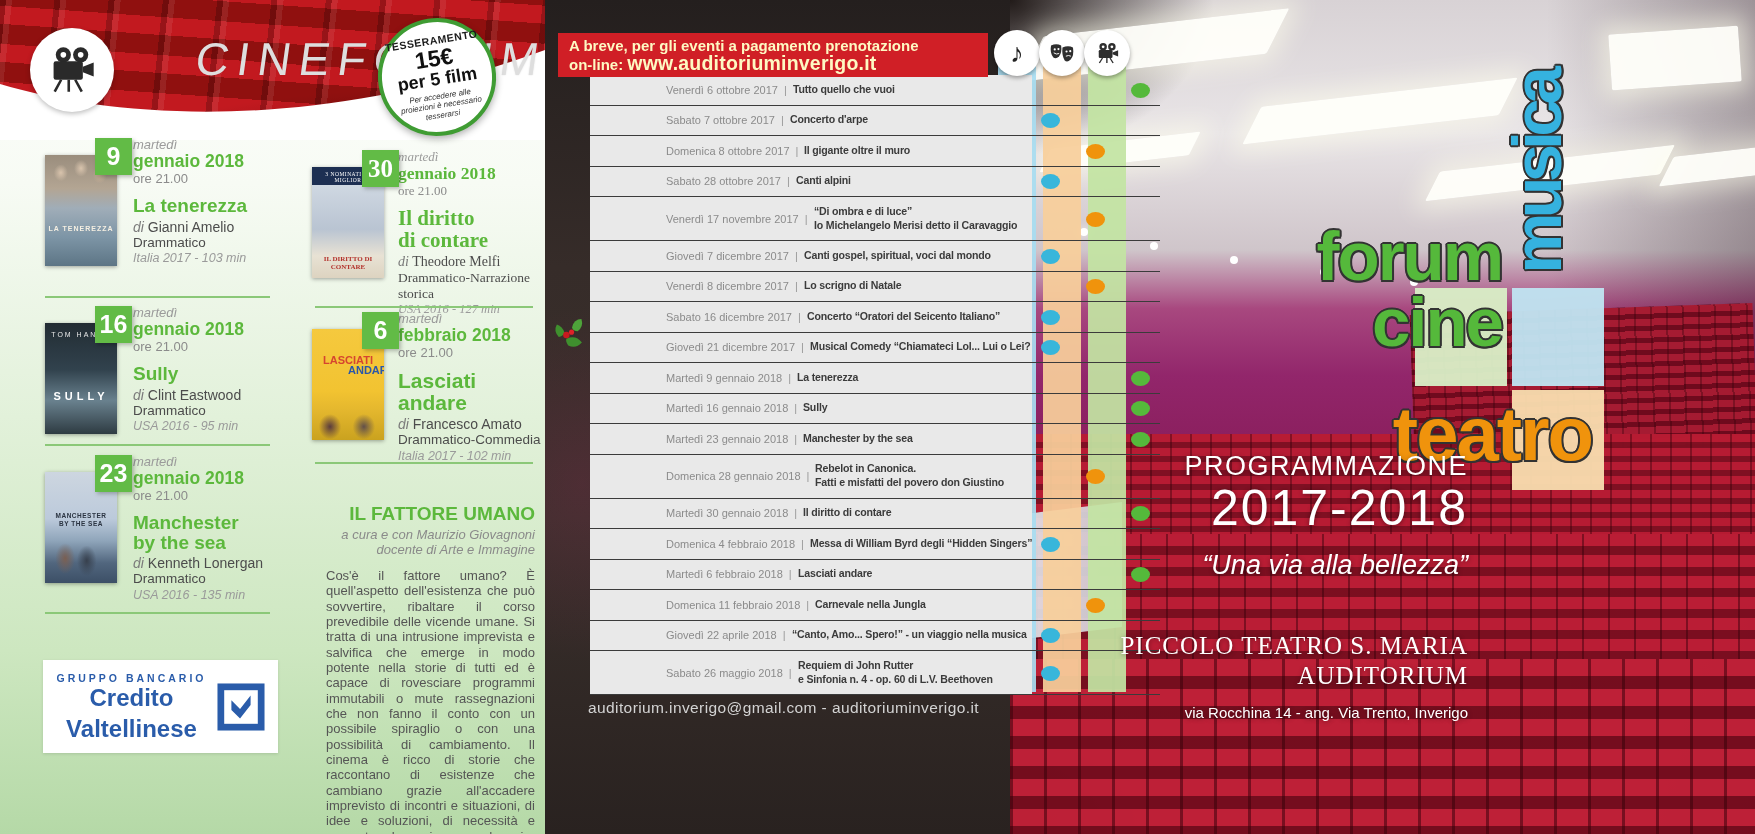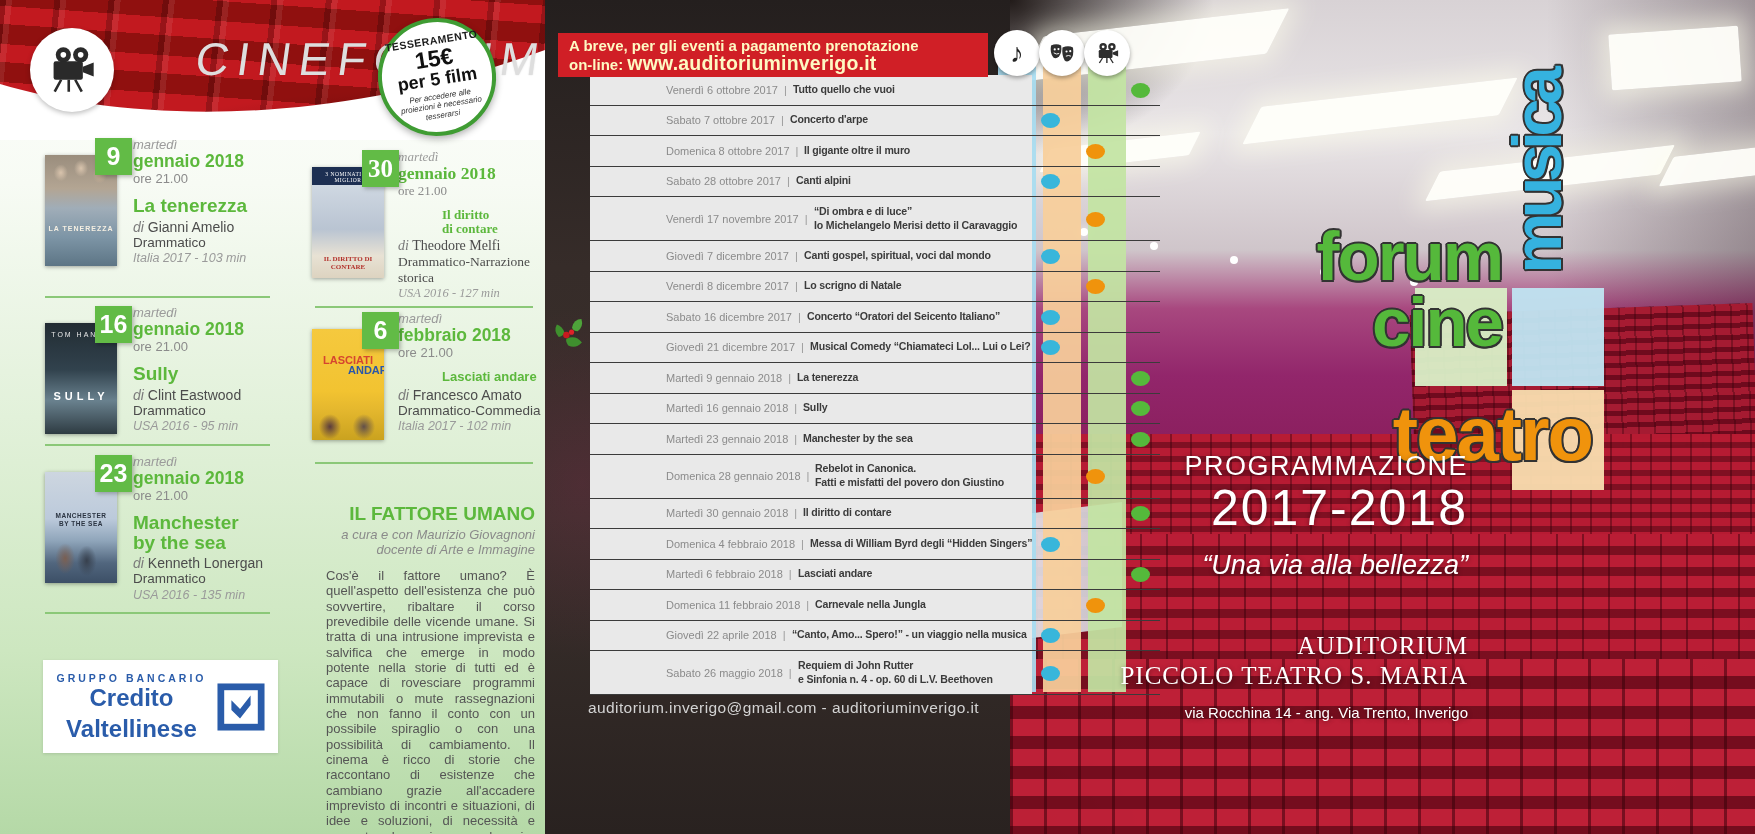--- a/index.html
+++ b/index.html
@@ -31,21 +31,21 @@
   .poster{position:absolute;left:0;top:17px;width:72px;height:111px;box-shadow:0 1px 4px rgba(0,0,0,0.35);overflow:hidden;}
   .daybadge{position:absolute;left:50px;top:0;width:37px;height:37px;background:#62bb46;color:#fff;
     font-size:25px;font-weight:bold;display:flex;align-items:center;justify-content:center;
     box-shadow:2px 2px 4px rgba(0,0,0,0.25);z-index:2;}
   .fi-text{position:absolute;left:88px;top:0;width:150px;}
   .col2 .fi-text{width:147px;left:86px;}
   .weekday{font-style:italic;color:#9a9a9a;font-size:13px;line-height:1.05;}
   .month{color:#5cb83c;font-weight:bold;font-size:17.5px;line-height:1.1;}
   .time{color:#8b8b8b;font-size:13px;line-height:1.2;margin-bottom:10px;}
   .ftitle{color:#5cb83c;font-weight:bold;font-size:19px;line-height:1.02;margin-bottom:3px;white-space:pre-line;}
-  .col2 .ftitle{font-size:13px;margin-left:44px;}
+  .col2 .ftitle{font-size:21px;}
   .director{font-size:14px;color:#4c4c4c;line-height:1.15;}
   .di{font-style:italic;color:#7a7a7a;}
   .genre{font-size:13.5px;color:#4c4c4c;line-height:1.15;}
   .finfo{font-size:12.5px;color:#9a9a9a;font-style:italic;margin-top:2px;line-height:1.1;}
   .fsep{position:absolute;height:2px;background:#8bc878;}
 
   
   .p-tenerezza{background:
     radial-gradient(10px 12px at 22% 16%, #d9c4ad, transparent 70%),
     radial-gradient(10px 12px at 50% 12%, #d9c4ad, transparent 70%),
@@ -200,22 +200,22 @@
     <div>cine</div>
   </div>
   <div class="wa-musica outline-text">musica</div>
   <div class="wa-teatro outline-text">teatro</div>
 
   <div class="program">
     <div class="prog-label">PROGRAMMAZIONE</div>
     <div class="season">2017-2018</div>
     <div class="quote">“Una via alla bellezza”</div>
     <div class="venue">
+      <div>PICCOLO TEATRO S. MARIA</div>
       <div>AUDITORIUM</div>
-      <div>PICCOLO TEATRO S. MARIA</div>
     </div>
     <div class="addr">via Rocchina 14 - ang. Via Trento, Inverigo</div>
   </div>
 
   <div class="mid-panel"></div>
 
   <div class="banner">
     <div class="bl1">A breve, per gli eventi a pagamento prenotazione</div>
     <div class="bl2"><span>on-line: </span><span class="burl">www.auditoriuminverigo.it</span></div>
   </div>

